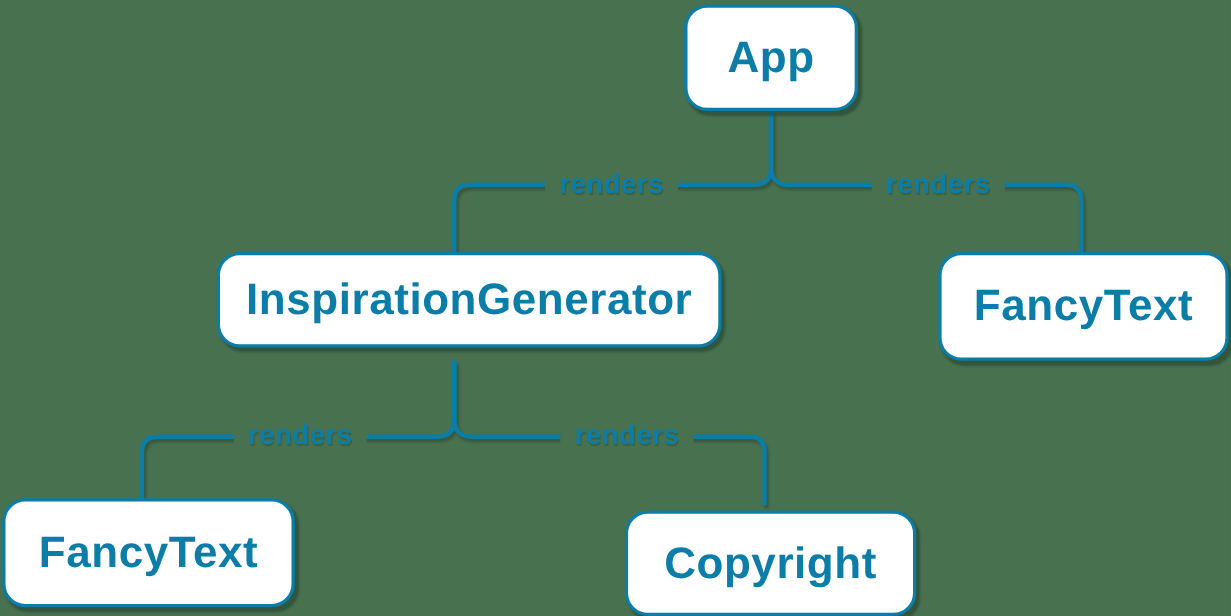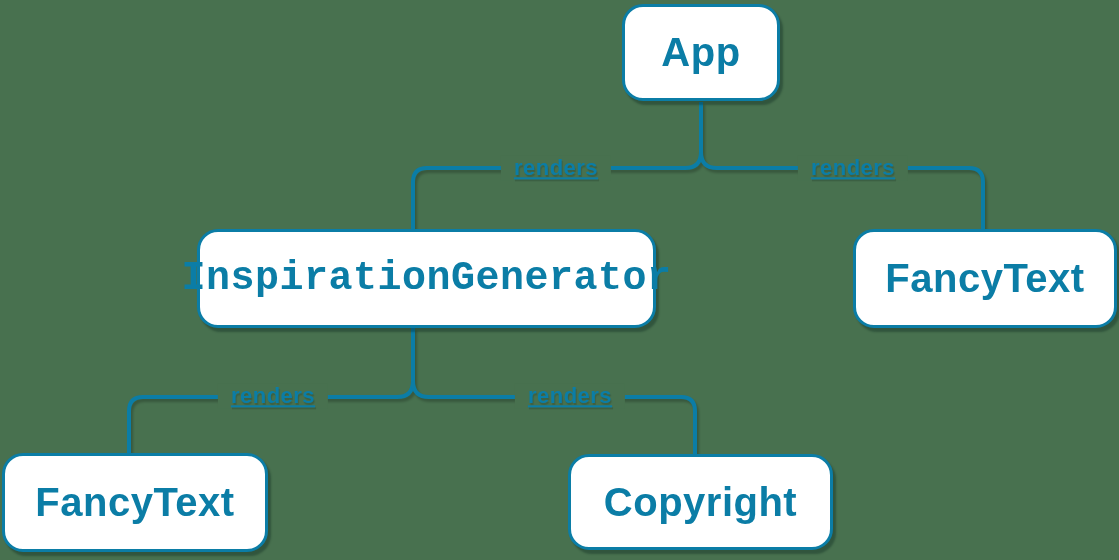--- a/index.html
+++ b/index.html
@@ -31,37 +31,36 @@
     border:3px solid var(--accent);
     border-radius:21px;
     box-sizing:border-box;
     color:var(--accent);
     font-size:40px;
     font-weight:700;
     letter-spacing:0.5px;
     box-shadow:3px 4px 2px rgba(10,35,30,0.35);
   }
   .node-app{left:622px;top:4px;width:158px;height:97px;}
-  .node-inspiration{left:197px;top:229px;width:459px;height:99px;font-family:Liberation Mono, monospace;}
+  .node-inspiration{left:197px;top:229px;width:459px;height:87px;}
   .node-fancy-right{left:853px;top:229px;width:264px;height:99px;}
   .node-fancy-left{left:2px;top:453px;width:266px;height:99px;}
-  .node-copyright{left:568px;top:454px;width:265px;height:96px;}
+  .node-copyright{left:568px;top:464px;width:265px;height:96px;}
   .edge-label{
     position:absolute;
     transform:translate(-50%,-50%);
     background:var(--bg);
     color:var(--accent);
-    font-size:22px;
+    font-size:25px;
     font-weight:700;
     letter-spacing:0.5px;
     padding:0 13px;
     line-height:1.15;
     white-space:nowrap;
     text-shadow:1px 2px 1px rgba(0,0,0,0.15);
-    text-decoration:underline;
   }
   .edge-label-1{left:556px;top:168px;}
   .edge-label-2{left:853px;top:168px;}
   .edge-label-3{left:273px;top:396px;}
   .edge-label-4{left:570px;top:396px;}
 </style>
 </head>
 <body>
 
 <div class="canvas">

